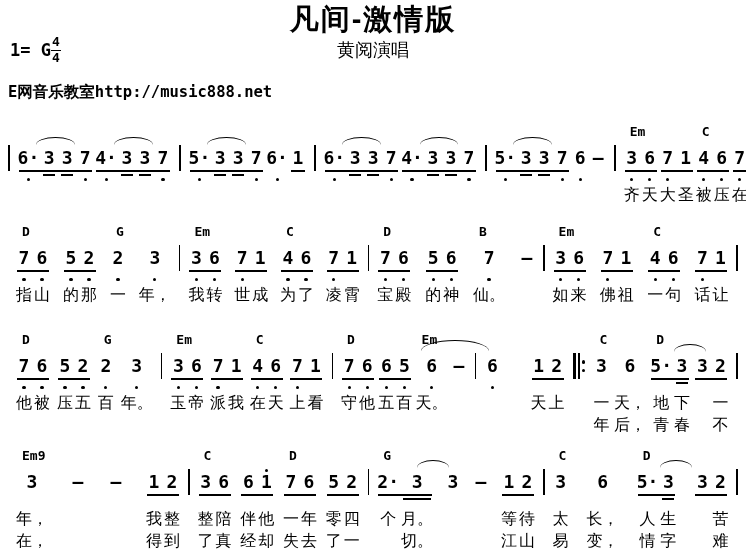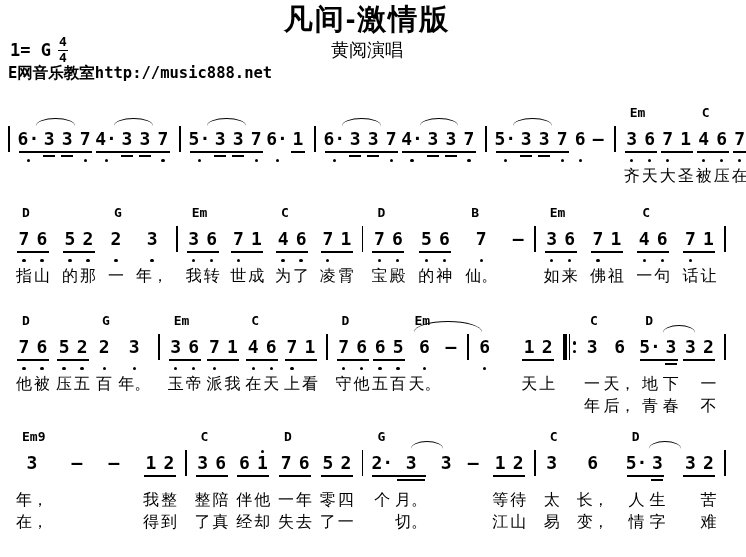--- a/index.html
+++ b/index.html
@@ -1,26 +1,26 @@
 <!DOCTYPE html>
 <html><head>
 <meta charset="utf-8">
 <style>
   html,body{margin:0;padding:0;background:#fff;color:#000}
   body{width:746px;height:557px;overflow:hidden;font-family:"Liberation Sans",sans-serif}
-  .page{padding:2px 20px 0 8px}
+  .page{padding:2px 8px 0 8px}
   
   .hdr{position:relative}
   .title{text-align:center;font-size:29px;font-weight:bold;letter-spacing:2px;line-height:34px}
   .sub{text-align:center;font-size:18px;line-height:24px;margin-top:2px}
-  .keysig{position:absolute;left:2px;top:33px;display:flex;align-items:center;gap:7px;
+  .keysig{position:absolute;left:2px;top:33px;display:flex;align-items:center;
           font-family:"DejaVu Sans Mono",monospace;font-size:17px;font-weight:bold}
   .frac{display:inline-flex;flex-direction:column;align-items:center;font-size:13px;line-height:1.15}
   .frac .top{border-bottom:1.3px solid #000;padding:0 1px}
-  .meta{display:flex;justify-content:space-between;align-items:baseline;font-size:16px;margin-top:1px}
+  .meta{display:flex;justify-content:space-between;align-items:baseline;font-size:16px;margin-top:20px}
   .meta .src{font-family:"DejaVu Sans Mono",monospace;font-size:15.5px;font-weight:bold}
   
   .score{margin-top:20px}
   .line{display:flex;align-items:flex-start;padding-top:22px}
   .line:nth-child(1){margin-bottom:18px}
   .line:nth-child(2){margin-bottom:26px}
   .line:nth-child(3){margin-bottom:12px}
   .meas{display:flex;justify-content:space-between;align-items:flex-start;padding:0 7px}
   .bar{width:1.6px;height:26px;background:#000;flex:0 0 auto}
   .grp{position:relative;display:inline-flex;align-items:flex-start}

